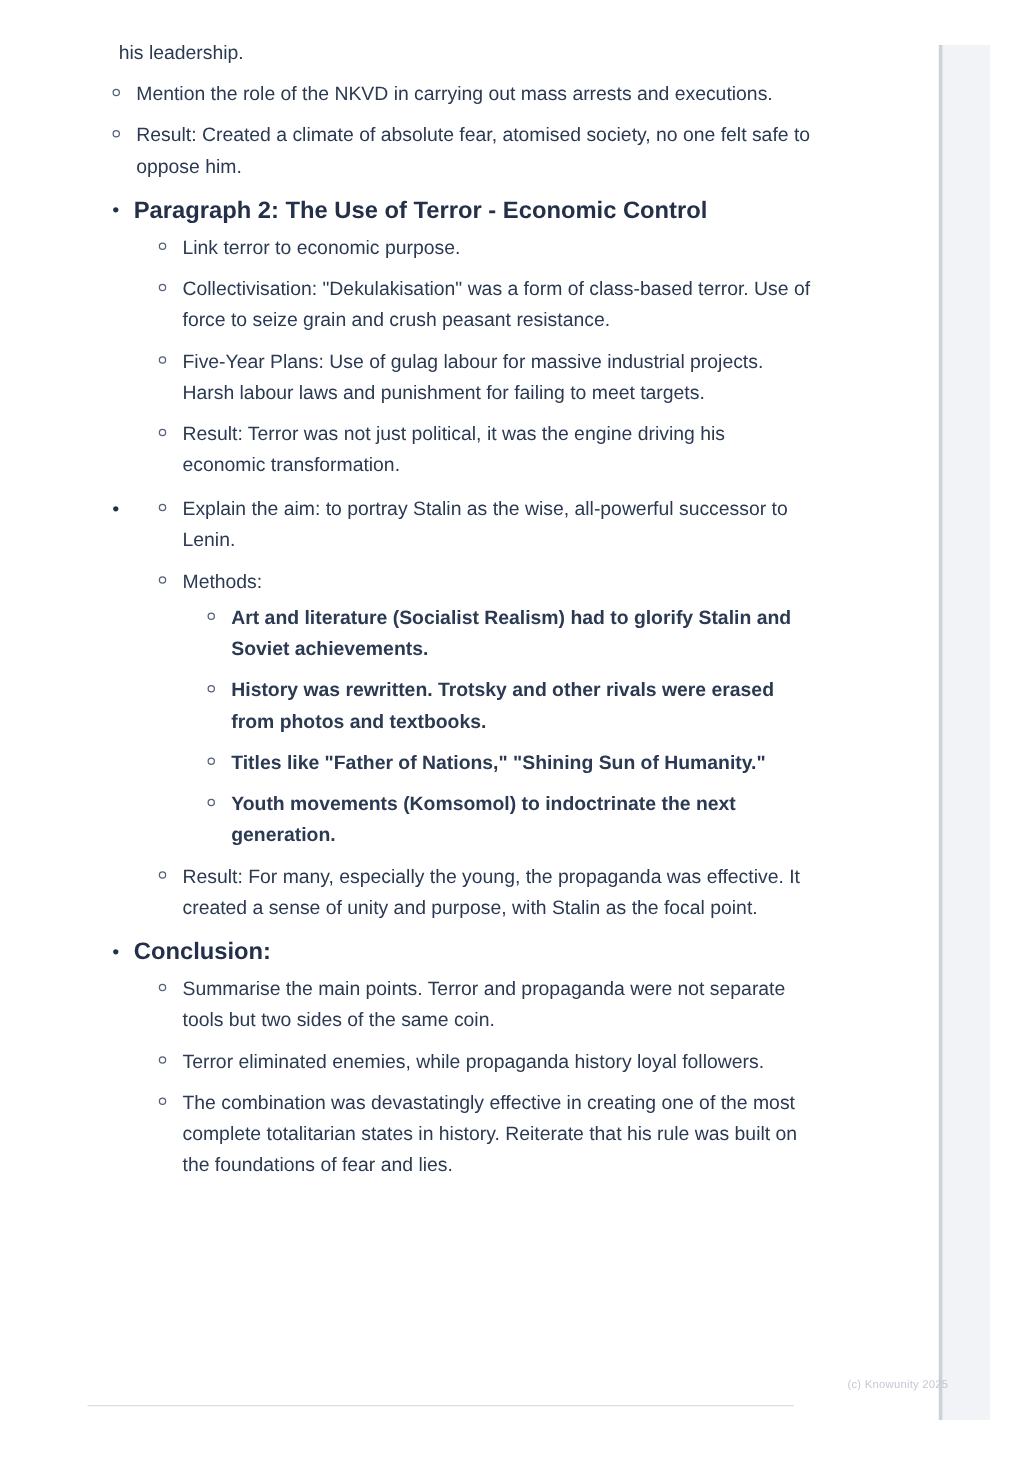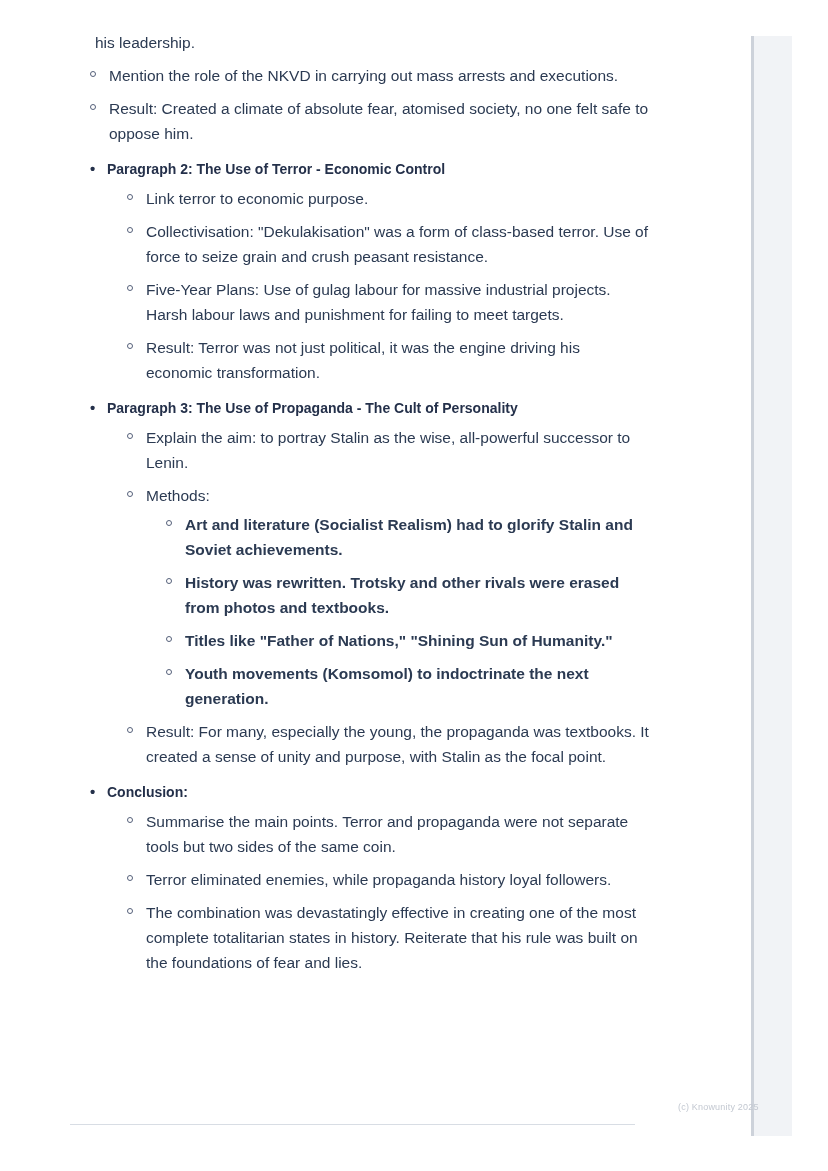--- a/index.html
+++ b/index.html
@@ -119,21 +119,21 @@
   .first-frag {
     font-size: 15.5px;
     line-height: 25px;
     padding-left: 25px;
     margin-bottom: 8px;
     color: #2b3a52;
   }
   .sec-head {
     font-weight: bold;
     color: #24304a;
-    font-size: 14px;
+    font-size: 19px;
   }
   .footer-rule {
     position: absolute;
     left: 70px;
     top: 1124px;
     width: 565px;
     height: 1px;
     background: #d8dde4;
   }
   .watermark {
@@ -190,21 +190,20 @@
             <span class="bul"></span>
             <span>Result: Terror was not just political, it was the engine driving his economic transformation.</span>
           </li>
         </ul>
       </li>
     </ul>
 
     <ul class="lvl1">
       <li>
         <span class="bul">•</span>
-        <span class="sec-head">Paragraph 3: The Use of Propaganda - The Cult of Personality</span>
         <ul class="lvl2">
           <li>
             <span class="bul"></span>
             <span>Explain the aim: to portray Stalin as the wise, all-powerful successor to Lenin.</span>
           </li>
           <li>
             <span class="bul"></span>
             <span>Methods:</span>
             <ul class="lvl3">
               <li>
@@ -220,21 +219,21 @@
                 <span>Titles like "Father of Nations," "Shining Sun of Humanity."</span>
               </li>
               <li>
                 <span class="bul"></span>
                 <span>Youth movements (Komsomol) to indoctrinate the next generation.</span>
               </li>
             </ul>
           </li>
           <li>
             <span class="bul"></span>
-            <span>Result: For many, especially the young, the propaganda was textbooks. It created a sense of unity and purpose, with Stalin as the focal point.</span>
+            <span>Result: For many, especially the young, the propaganda was effective. It created a sense of unity and purpose, with Stalin as the focal point.</span>
           </li>
         </ul>
       </li>
     </ul>
 
     <ul class="lvl1">
       <li>
         <span class="bul">•</span>
         <span class="sec-head">Conclusion:</span>
         <ul class="lvl2">

